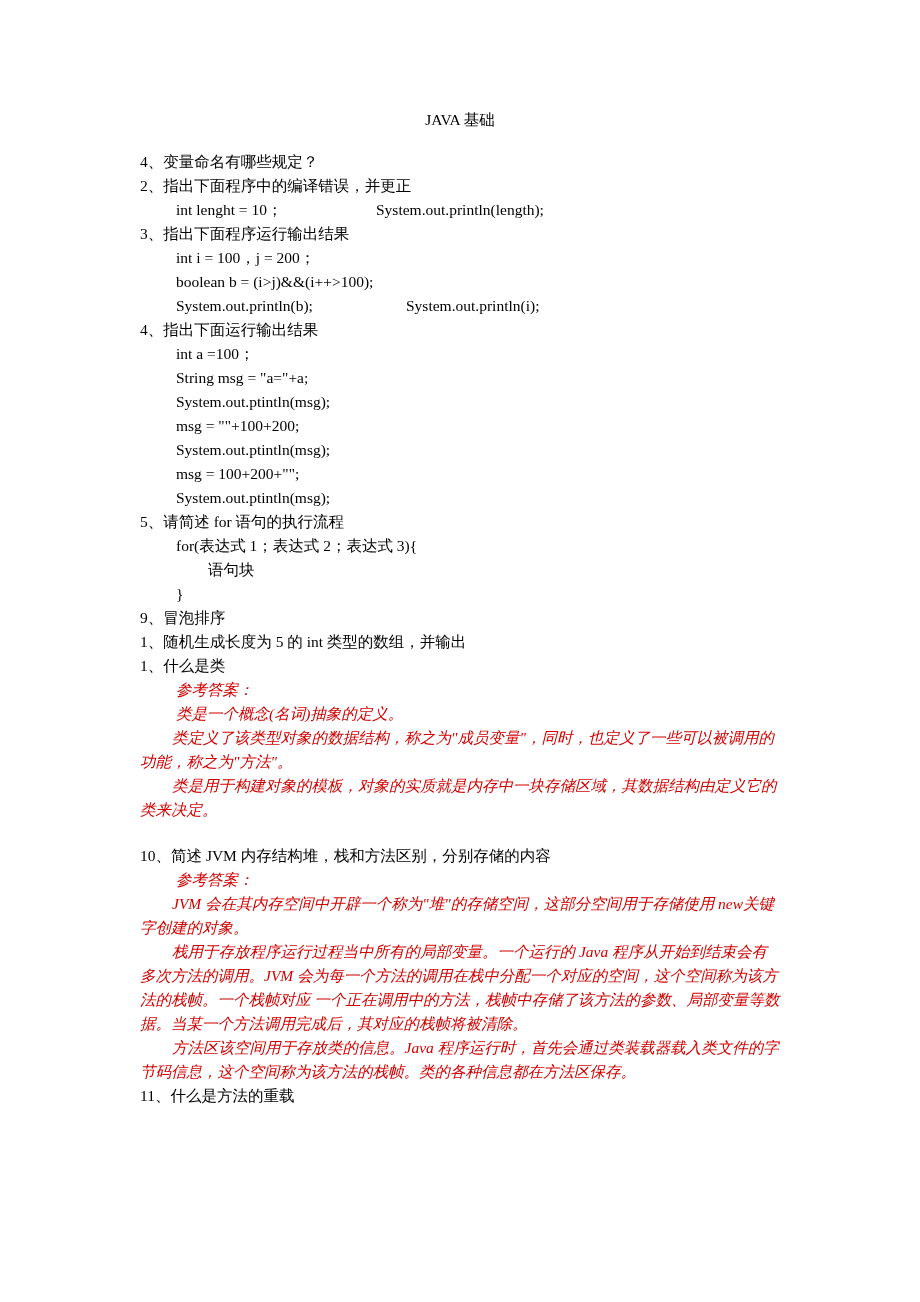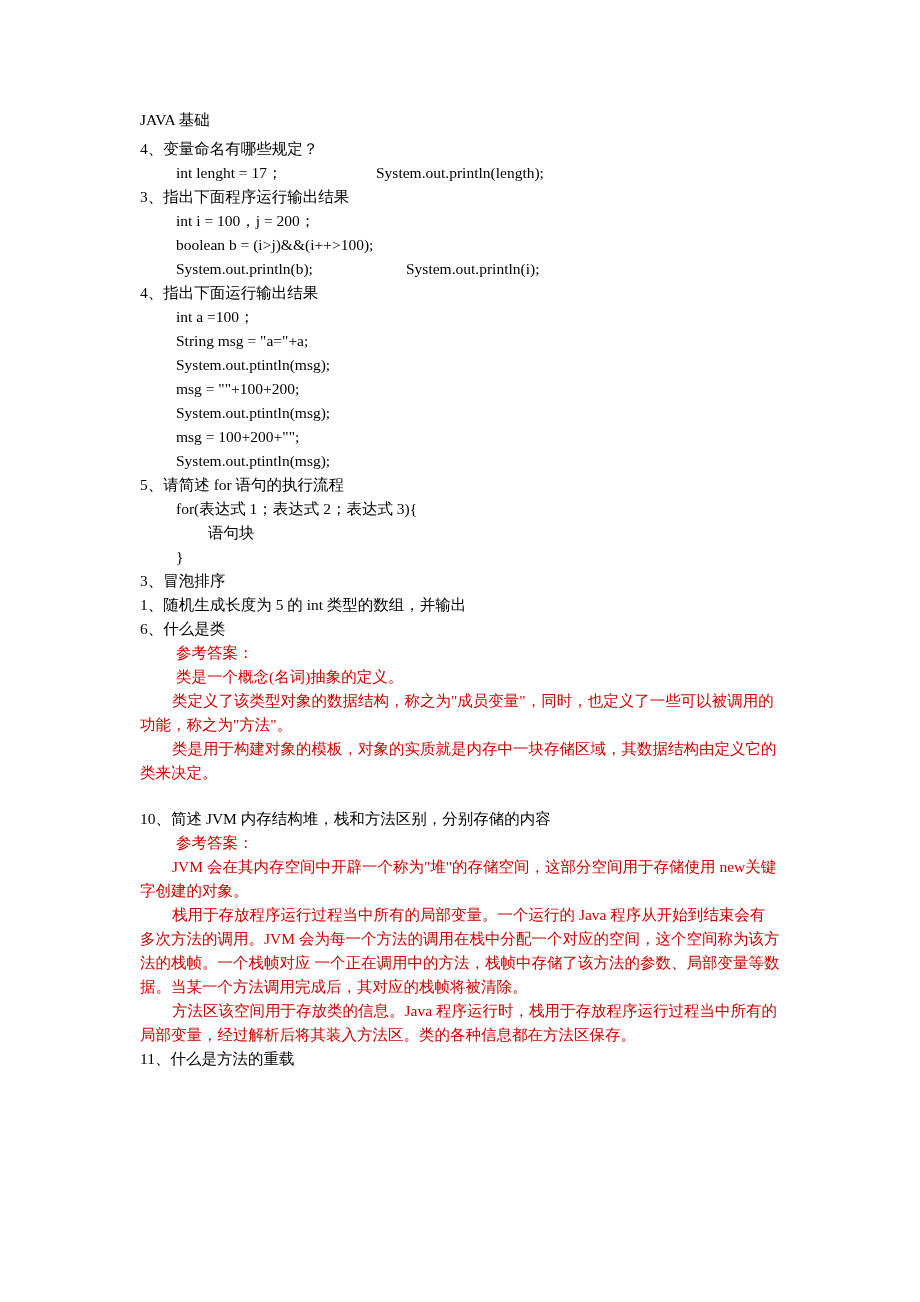--- a/index.html
+++ b/index.html
@@ -11,40 +11,41 @@
   .page {
     width: 920px;
     height: 1302px;
     box-sizing: border-box;
     padding: 108px 140px 60px 140px;
     font-size: 15.5px;
     line-height: 24px;
     color: #000;
   }
   .title {
-    text-align: left;
-    margin-bottom: 5px;
+    text-align: center;
+    margin-bottom: 18px;
   }
   .indent1 { padding-left: 36px; }
   .indent2 { padding-left: 68px; }
-  .red { color: #d00000; }
+  .red { color: #d00000; font-style: italic; }
   .para { text-indent: 32px; }
   .gap { height: 22px; }
 </style>
 </head>
 <body>
 
 <div class="page">
 
   <div class="title">JAVA 基础</div>
 
   <div>4、变量命名有哪些规定？</div>
 
+  <div>2、指出下面程序中的编译错误，并更正</div>
   <div class="indent1">
-    <span style="display:inline-block;width:200px">int    lenght = 17；</span><span>System.out.println(length);</span>
+    <span style="display:inline-block;width:200px">int    lenght = 10；</span><span>System.out.println(length);</span>
   </div>
 
   <div>3、指出下面程序运行输出结果</div>
   <div class="indent1">int i = 100，j = 200；</div>
   <div class="indent1"> boolean    b = (i&gt;j)&amp;&amp;(i++&gt;100);</div>
   <div class="indent1">
     <span style="display:inline-block;width:230px"> System.out.println(b);</span><span>System.out.println(i);</span>
   </div>
 
   <div>4、指出下面运行输出结果</div>
@@ -54,32 +55,32 @@
   <div class="indent1"> msg = ""+100+200;</div>
   <div class="indent1"> System.out.ptintln(msg);</div>
   <div class="indent1"> msg = 100+200+"";</div>
   <div class="indent1"> System.out.ptintln(msg);</div>
 
   <div>5、请简述 for 语句的执行流程</div>
   <div class="indent1"> for(表达式 1；表达式 2；表达式 3){</div>
   <div class="indent2">语句块</div>
   <div class="indent1"> }</div>
 
-  <div>3、冒泡排序</div>
+  <div>9、冒泡排序</div>
   <div>1、随机生成长度为 5 的 int 类型的数组，并输出</div>
-  <div>6、什么是类</div>
+  <div>1、什么是类</div>
 
   <div class="red indent1">参考答案：</div>
   <div class="red indent1">类是一个概念(名词)抽象的定义。</div>
   <div class="red para">类定义了该类型对象的数据结构，称之为"成员变量"，同时，也定义了一些可以被调用的功能，称之为"方法"。</div>
   <div class="red para">类是用于构建对象的模板，对象的实质就是内存中一块存储区域，其数据结构由定义它的类来决定。</div>
 
   <div class="gap"></div>
 
   <div>10、简述 JVM 内存结构堆，栈和方法区别，分别存储的内容</div>
   <div class="red indent1">参考答案：</div>
   <div class="red para">JVM 会在其内存空间中开辟一个称为"堆"的存储空间，这部分空间用于存储使用 new关键字创建的对象。</div>
   <div class="red para">栈用于存放程序运行过程当中所有的局部变量。一个运行的 Java 程序从开始到结束会有多次方法的调用。JVM 会为每一个方法的调用在栈中分配一个对应的空间，这个空间称为该方法的栈帧。一个栈帧对应     一个正在调用中的方法，栈帧中存储了该方法的参数、局部变量等数据。当某一个方法调用完成后，其对应的栈帧将被清除。</div>
-  <div class="red para">方法区该空间用于存放类的信息。Java 程序运行时，栈用于存放程序运行过程当中所有的局部变量，经过解析后将其装入方法区。类的各种信息都在方法区保存。</div>
+  <div class="red para">方法区该空间用于存放类的信息。Java 程序运行时，首先会通过类装载器载入类文件的字节码信息，这个空间称为该方法的栈帧。类的各种信息都在方法区保存。</div>
 
   <div>11、什么是方法的重载</div>
 
 </div>
 
 </body></html>

